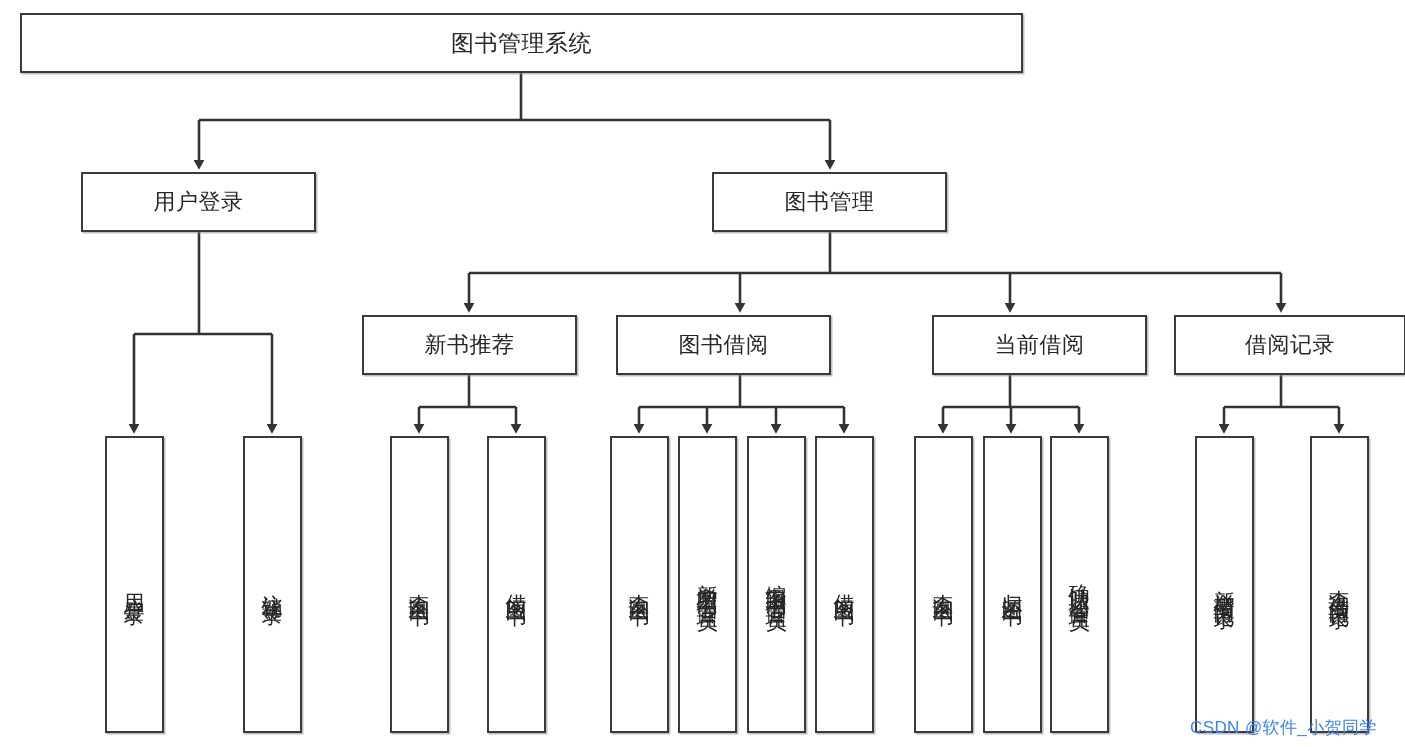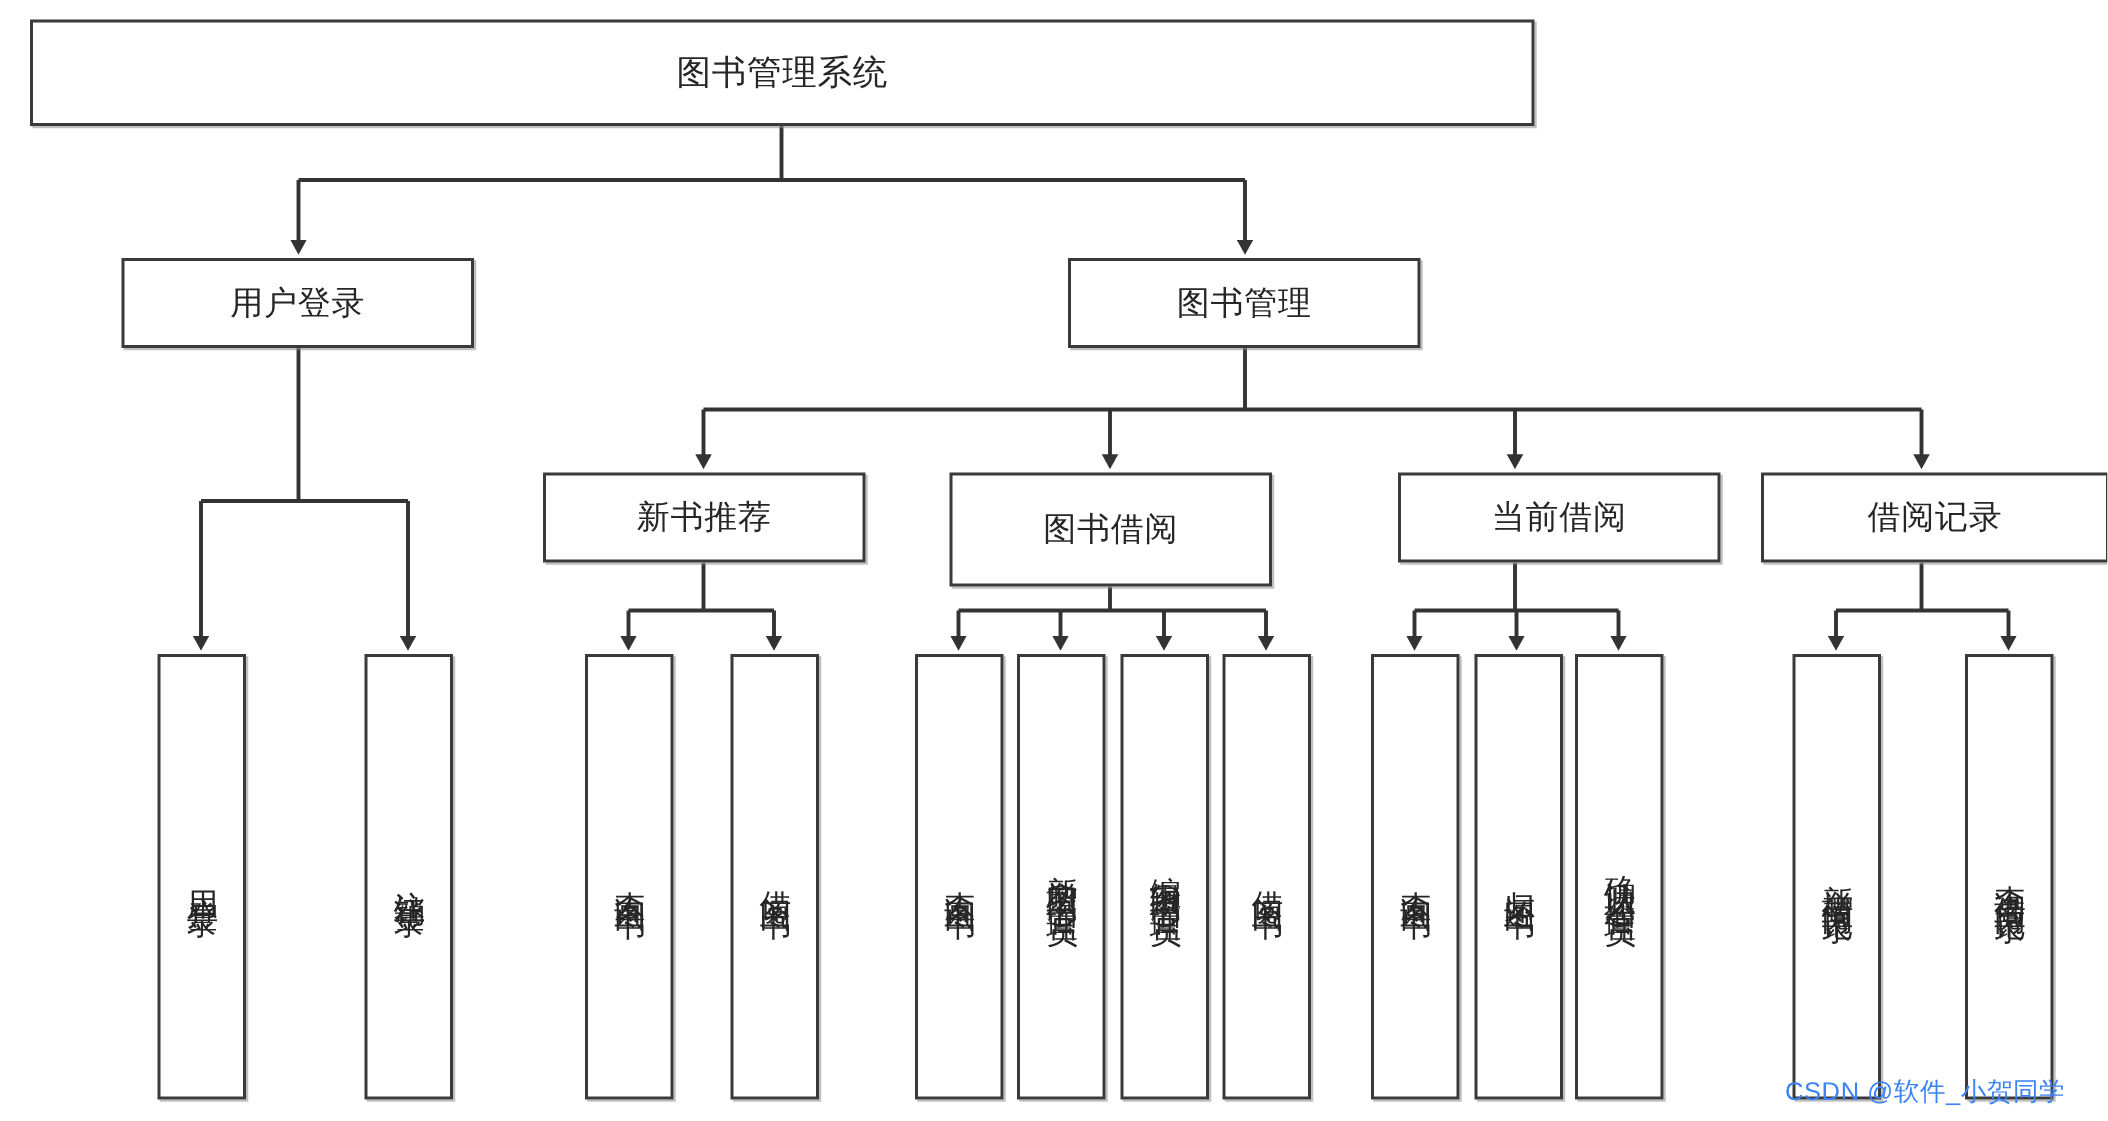--- a/index.html
+++ b/index.html
@@ -122,35 +122,35 @@
       <path d="M1011,407 L1011,425" marker-end="url(#arrow)"></path>
       <path d="M1079,407 L1079,425" marker-end="url(#arrow)"></path>
 
       <path d="M1281,375 L1281,407"></path>
       <path d="M1224,407 L1339,407"></path>
       <path d="M1224,407 L1224,425" marker-end="url(#arrow)"></path>
       <path d="M1339,407 L1339,425" marker-end="url(#arrow)"></path>
     </g>
   </svg>
 
-  <div class="node root" style="left:20px; top:13px; width:1003px; height:71px;">
+  <div class="node root" style="left:20px; top:13px; width:1003px; height:60px;">
     <span class="node-label">图书管理系统</span>
   </div>
 
   <div class="node level2" style="left:81px; top:172px; width:235px; height:60px;">
     <span class="node-label">用户登录</span>
   </div>
   <div class="node level2" style="left:712px; top:172px; width:235px; height:60px;">
     <span class="node-label">图书管理</span>
   </div>
 
   <div class="node level3" style="left:362px; top:315px; width:215px; height:60px;">
     <span class="node-label">新书推荐</span>
   </div>
-  <div class="node level3" style="left:633px; top:315px; width:215px; height:76px;">
+  <div class="node level3" style="left:616px; top:315px; width:215px; height:60px;">
     <span class="node-label">图书借阅</span>
   </div>
   <div class="node level3" style="left:903px; top:315px; width:215px; height:60px;margin-left:29px;">
     <span class="node-label">当前借阅</span>
   </div>
   <div class="node level3" style="left:1174px; top:315px; width:232px; height:60px;">
     <span class="node-label">借阅记录</span>
   </div>
 
   <div class="node leaf" style="left:105px; top:436px; width:59px; height:297px;">

